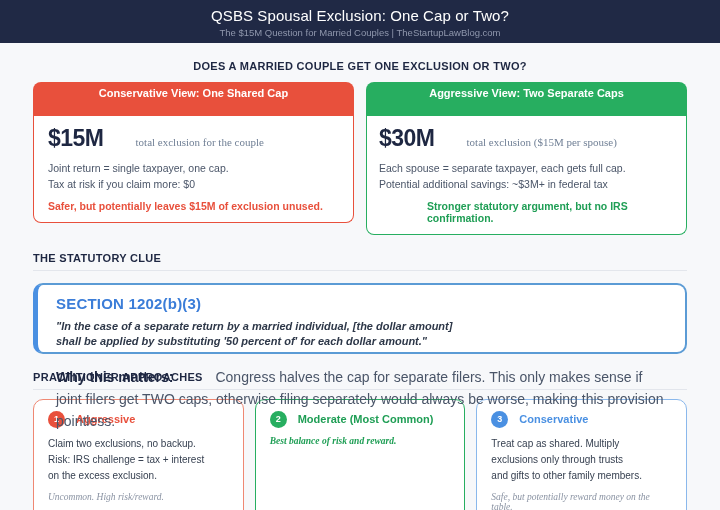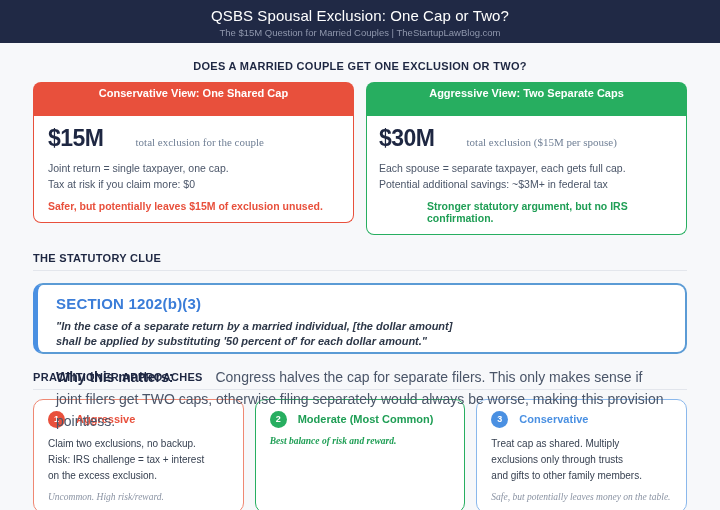--- a/index.html
+++ b/index.html
@@ -227,17 +227,17 @@
     <div class="approach-card c3">
       <div class="approach-head">
         <span class="badge">3</span>
         <span class="approach-title">Conservative</span>
       </div>
       <div class="approach-lines">
         <div>Treat cap as shared. Multiply</div>
         <div>exclusions only through trusts</div>
         <div>and gifts to other family members.</div>
       </div>
-      <div class="approach-note">Safe, but potentially leaves money on the table.</div>
+      <div class="approach-note">Safe, but potentially reward money on the table.</div>
     </div>
   </div>
 
 </div>
 
 </body></html>

